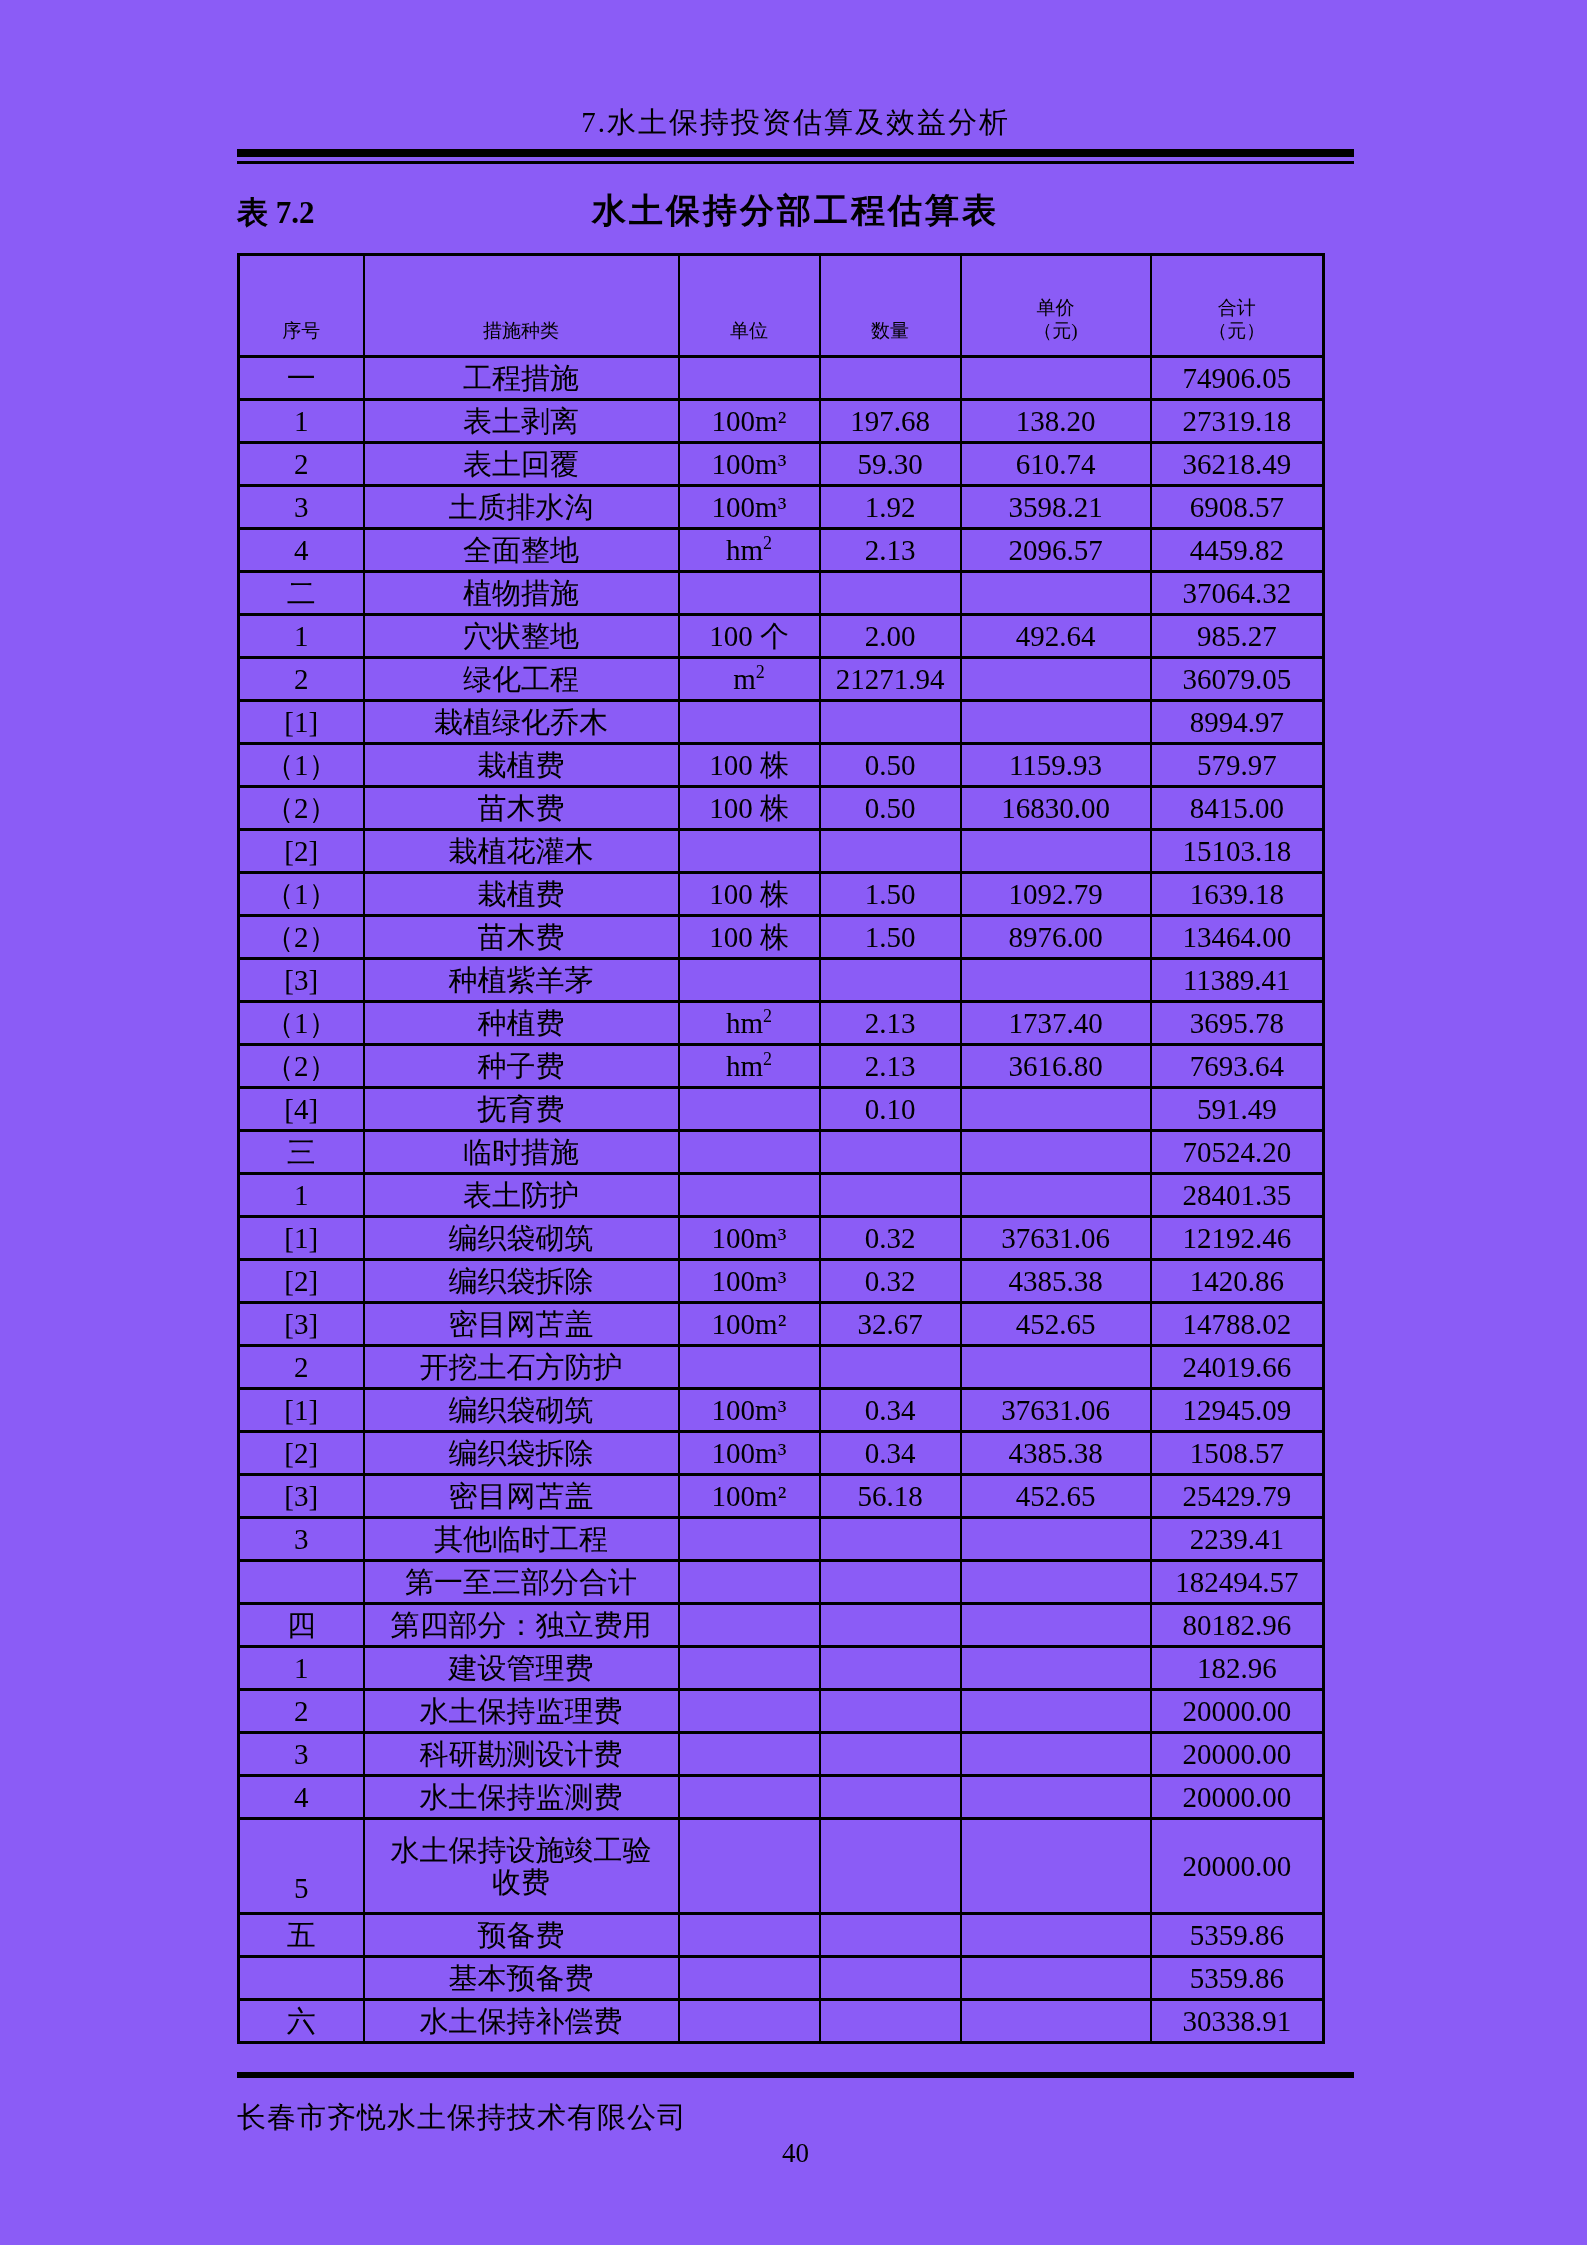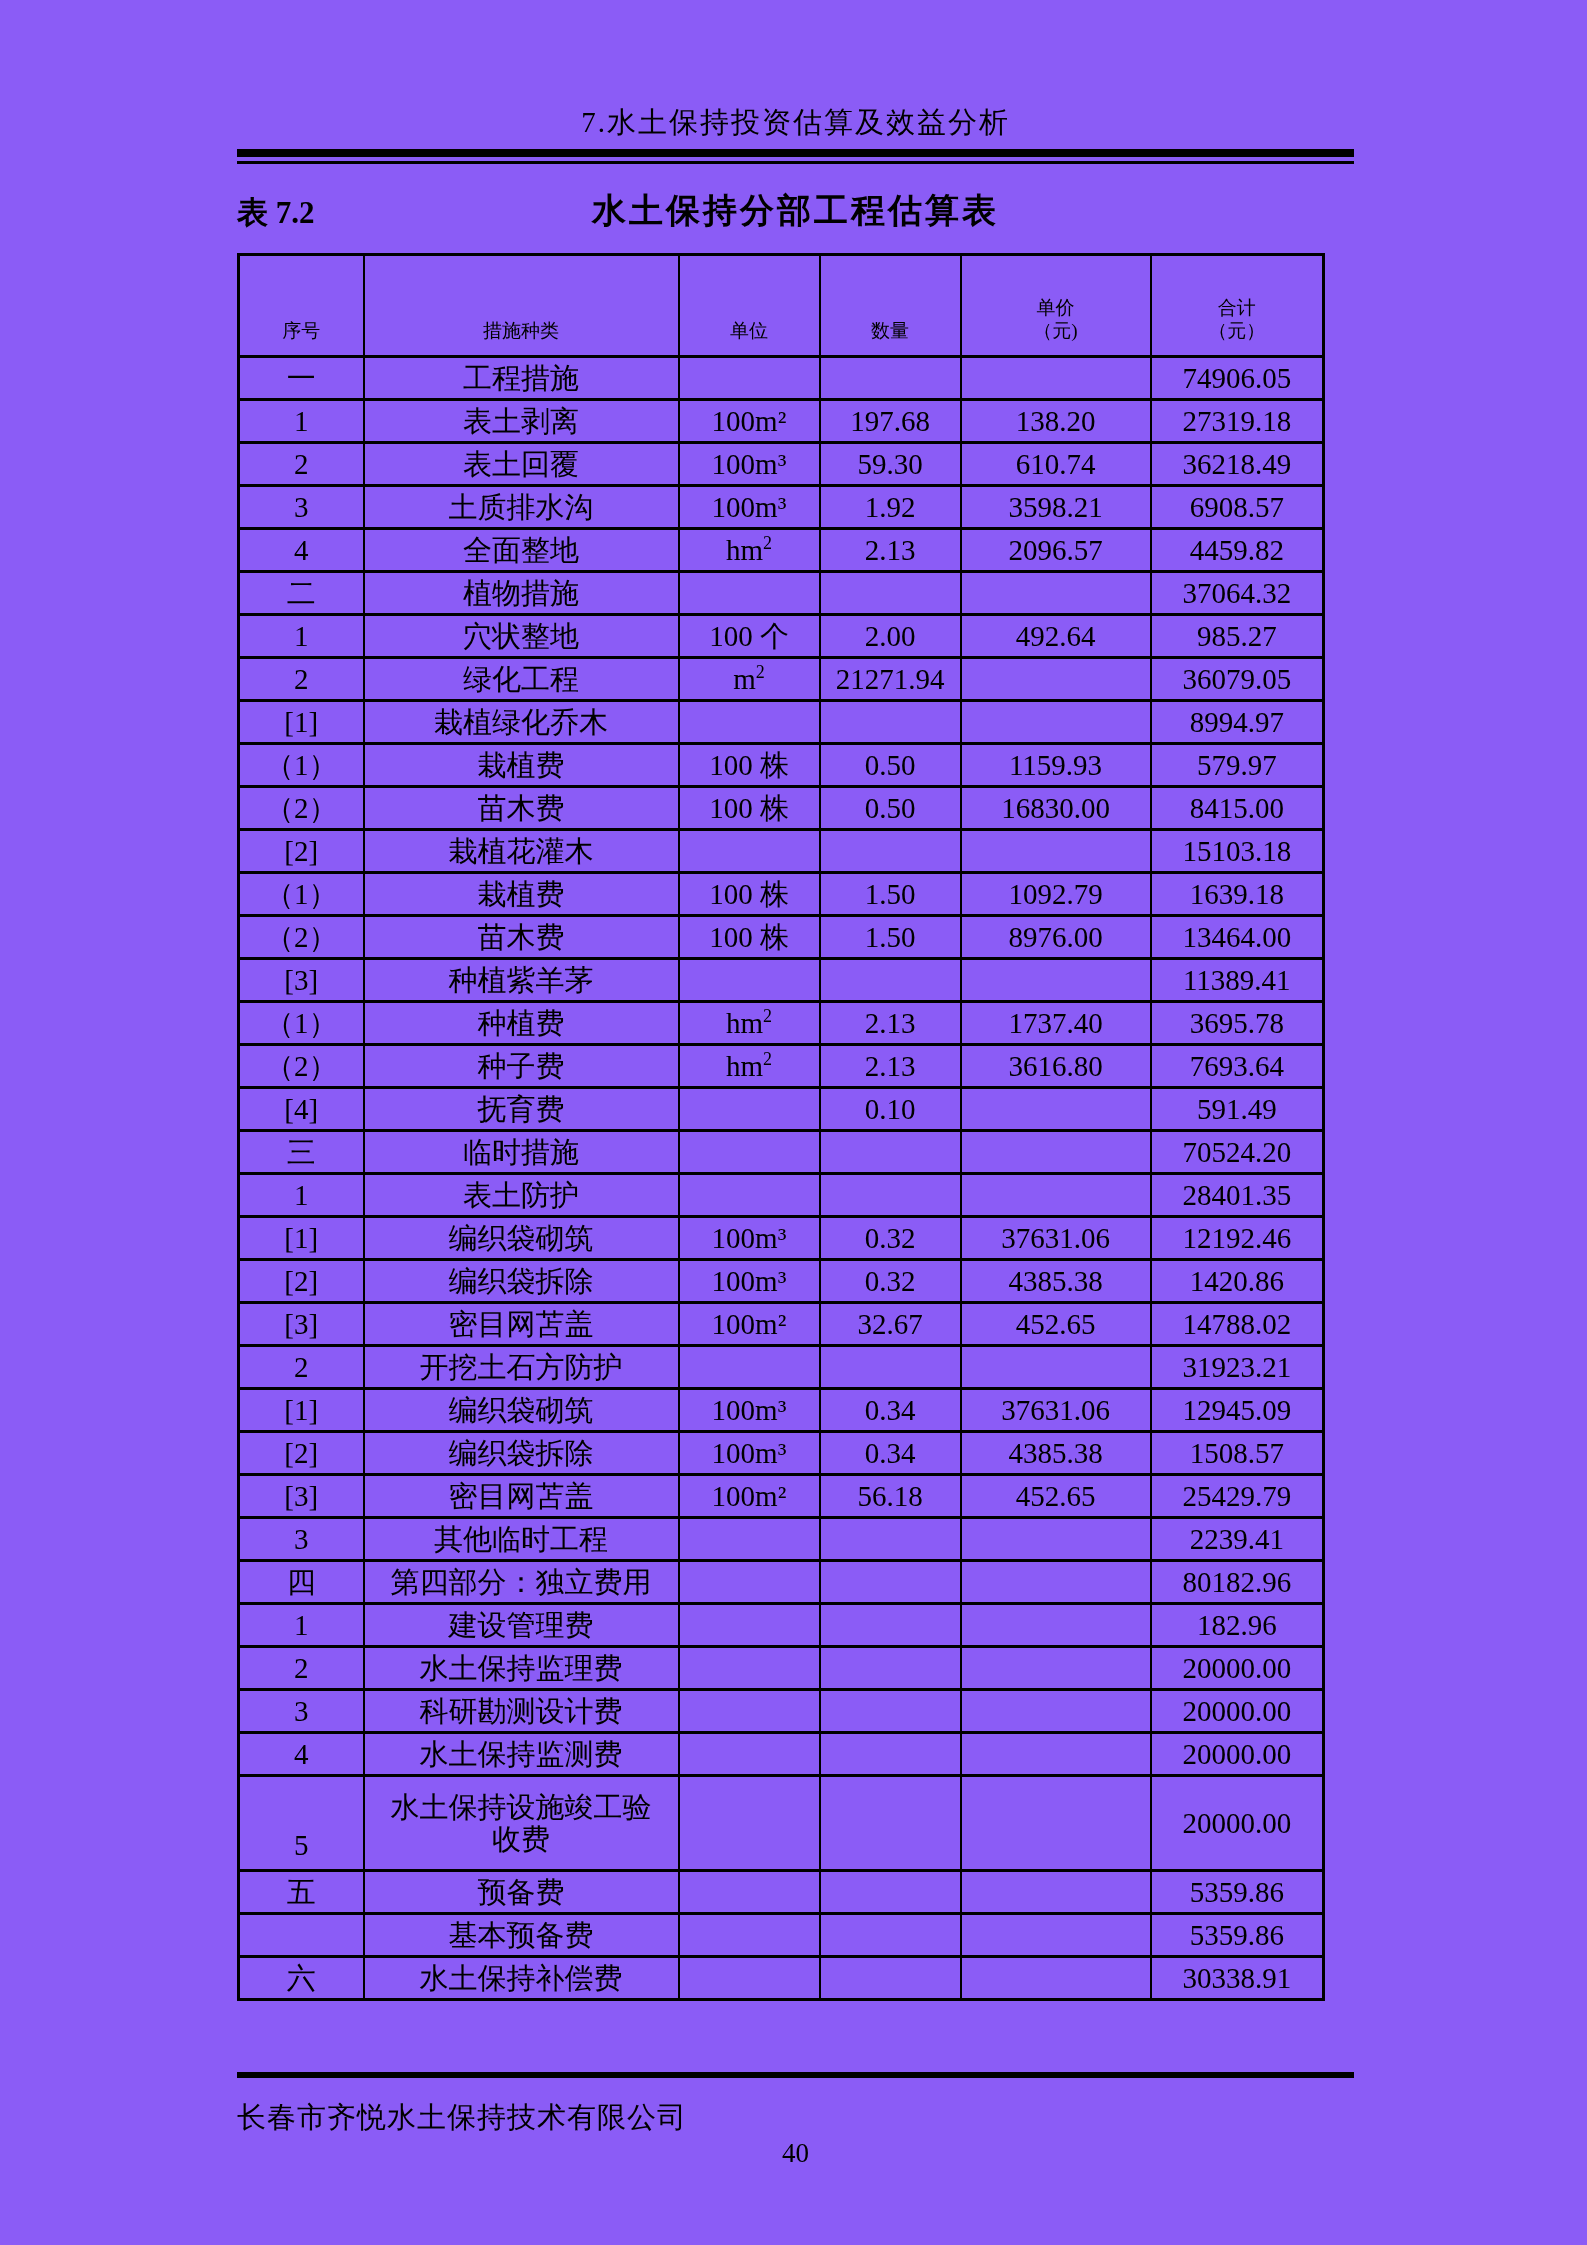--- a/index.html
+++ b/index.html
@@ -372,21 +372,21 @@
             <td>32.67</td>
             <td>452.65</td>
             <td>14788.02</td>
           </tr>
           <tr>
             <td>2</td>
             <td>开挖土石方防护</td>
             <td></td>
             <td></td>
             <td></td>
-            <td>31923.21</td>
+            <td>24019.66</td>
           </tr>
           <tr>
             <td>[1]</td>
             <td>编织袋砌筑</td>
             <td>100m³</td>
             <td>0.34</td>
             <td>37631.06</td>
             <td>12945.09</td>
           </tr>
           <tr>
@@ -407,20 +407,28 @@
           </tr>
           <tr>
             <td>3</td>
             <td>其他临时工程</td>
             <td></td>
             <td></td>
             <td></td>
             <td>2239.41</td>
           </tr>
           <tr>
+            <td></td>
+            <td>第一至三部分合计</td>
+            <td></td>
+            <td></td>
+            <td></td>
+            <td>182494.57</td>
+          </tr>
+          <tr>
             <td>四</td>
             <td>第四部分：独立费用</td>
             <td></td>
             <td></td>
             <td></td>
             <td>80182.96</td>
           </tr>
           <tr>
             <td>1</td>
             <td>建设管理费</td>

